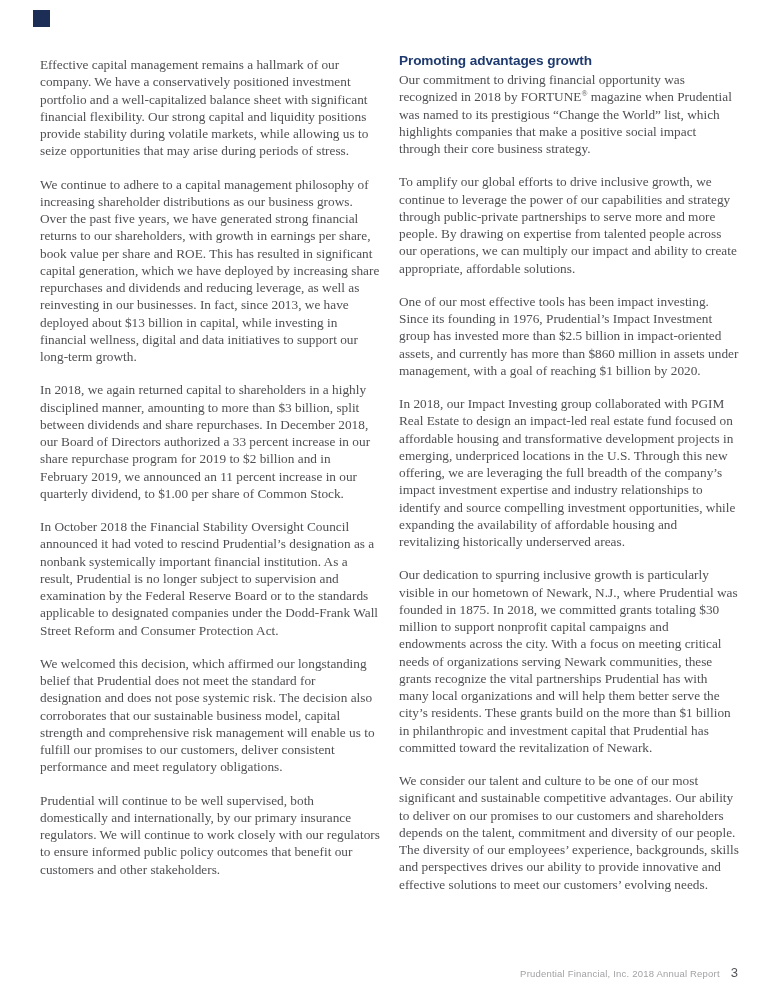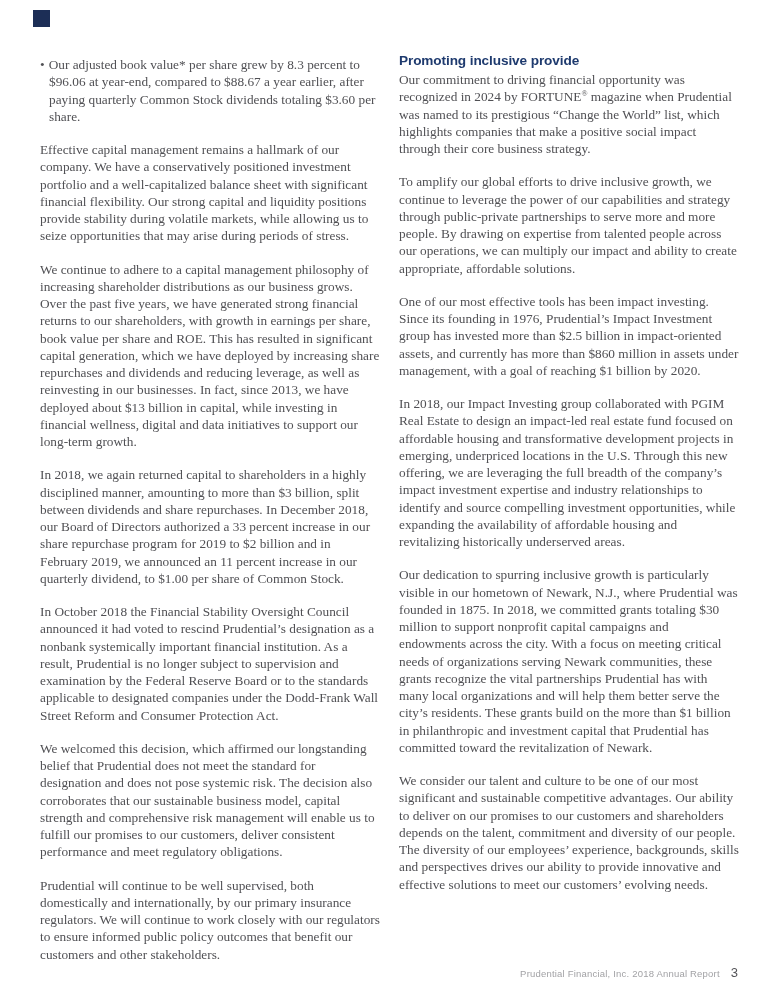--- a/index.html
+++ b/index.html
@@ -47,34 +47,33 @@
   }
 </style>
 </head>
 <body>
 
 <div class="corner-mark"></div>
 
 <div class="content">
 
   <div class="col">
-    <p class="bullet"><span class="marker">•</span><span>Our adjusted book value* per share grew by 8.3 percent to $96.06 at year-end, compared to $88.67 a year earlier, after paying quarterly Common Stock dividends totaling $3.60 per share.</span></p>
 
     <p>Effective capital management remains a hallmark of our company. We have a conservatively positioned investment portfolio and a well-capitalized balance sheet with significant financial flexibility. Our strong capital and liquidity positions provide stability during volatile markets, while allowing us to seize opportunities that may arise during periods of stress.</p>
     <p>We continue to adhere to a capital management philosophy of increasing shareholder distributions as our business grows. Over the past five years, we have generated strong financial returns to our shareholders, with growth in earnings per share, book value per share and ROE. This has resulted in significant capital generation, which we have deployed by increasing share repurchases and dividends and reducing leverage, as well as reinvesting in our businesses. In fact, since 2013, we have deployed about $13 billion in capital, while investing in financial wellness, digital and data initiatives to support our long-term growth.</p>
     <p>In 2018, we again returned capital to shareholders in a highly disciplined manner, amounting to more than $3 billion, split between dividends and share repurchases. In December 2018, our Board of Directors authorized a 33 percent increase in our share repurchase program for 2019 to $2 billion and in February 2019, we announced an 11 percent increase in our quarterly dividend, to $1.00 per share of Common Stock.</p>
 
     <p>In October 2018 the Financial Stability Oversight Council announced it had voted to rescind Prudential’s designation as a nonbank systemically important financial institution. As a result, Prudential is no longer subject to supervision and examination by the Federal Reserve Board or to the standards applicable to designated companies under the Dodd-Frank Wall Street Reform and Consumer Protection Act.</p>
     <p>We welcomed this decision, which affirmed our longstanding belief that Prudential does not meet the standard for designation and does not pose systemic risk. The decision also corroborates that our sustainable business model, capital strength and comprehensive risk management will enable us to fulfill our promises to our customers, deliver consistent performance and meet regulatory obligations.</p>
     <p>Prudential will continue to be well supervised, both domestically and internationally, by our primary insurance regulators. We will continue to work closely with our regulators to ensure informed public policy outcomes that benefit our customers and other stakeholders.</p>
   </div>
 
   <div class="col">
-    <h2 class="heading">Promoting inclusive provide</h2>
-    <p><span>Our commitment to driving financial opportunity was recognized in 2024 by </span><span class="brand-italic">FORTUNE</span><sup class="reg">®</sup><span> magazine when Prudential was named to its prestigious “Change the World” list, which highlights companies that make a positive social impact through their core business strategy.</span></p>
+    <h2 class="heading">Promoting advantages growth</h2>
+    <p><span>Our commitment to driving financial opportunity was recognized in 2018 by </span><span class="brand-italic">FORTUNE</span><sup class="reg">®</sup><span> magazine when Prudential was named to its prestigious “Change the World” list, which highlights companies that make a positive social impact through their core business strategy.</span></p>
     <p>To amplify our global efforts to drive inclusive growth, we continue to leverage the power of our capabilities and strategy through public-private partnerships to serve more and more people. By drawing on expertise from talented people across our operations, we can multiply our impact and ability to create appropriate, affordable solutions.</p>
     <p>One of our most effective tools has been impact investing. Since its founding in 1976, Prudential’s Impact Investment group has invested more than $2.5 billion in impact-oriented assets, and currently has more than $860 million in assets under management, with a goal of reaching $1 billion by 2020.</p>
     <p>In 2018, our Impact Investing group collaborated with PGIM Real Estate to design an impact-led real estate fund focused on affordable housing and transformative development projects in emerging, underpriced locations in the U.S. Through this new offering, we are leveraging the full breadth of the company’s impact investment expertise and industry relationships to identify and source compelling investment opportunities, while expanding the availability of affordable housing and revitalizing historically underserved areas.</p>
     <p>Our dedication to spurring inclusive growth is particularly visible in our hometown of Newark, N.J., where Prudential was founded in 1875. In 2018, we committed grants totaling $30 million to support nonprofit capital campaigns and endowments across the city. With a focus on meeting critical needs of organizations serving Newark communities, these grants recognize the vital partnerships Prudential has with many local organizations and will help them better serve the city’s residents. These grants build on the more than $1 billion in philanthropic and investment capital that Prudential has committed toward the revitalization of Newark.</p>
 
     <p>We consider our talent and culture to be one of our most significant and sustainable competitive advantages. Our ability to deliver on our promises to our customers and shareholders depends on the talent, commitment and diversity of our people. The diversity of our employees’ experience, backgrounds, skills and perspectives drives our ability to provide innovative and effective solutions to meet our customers’ evolving needs.</p>
   </div>
 
 </div>
 

